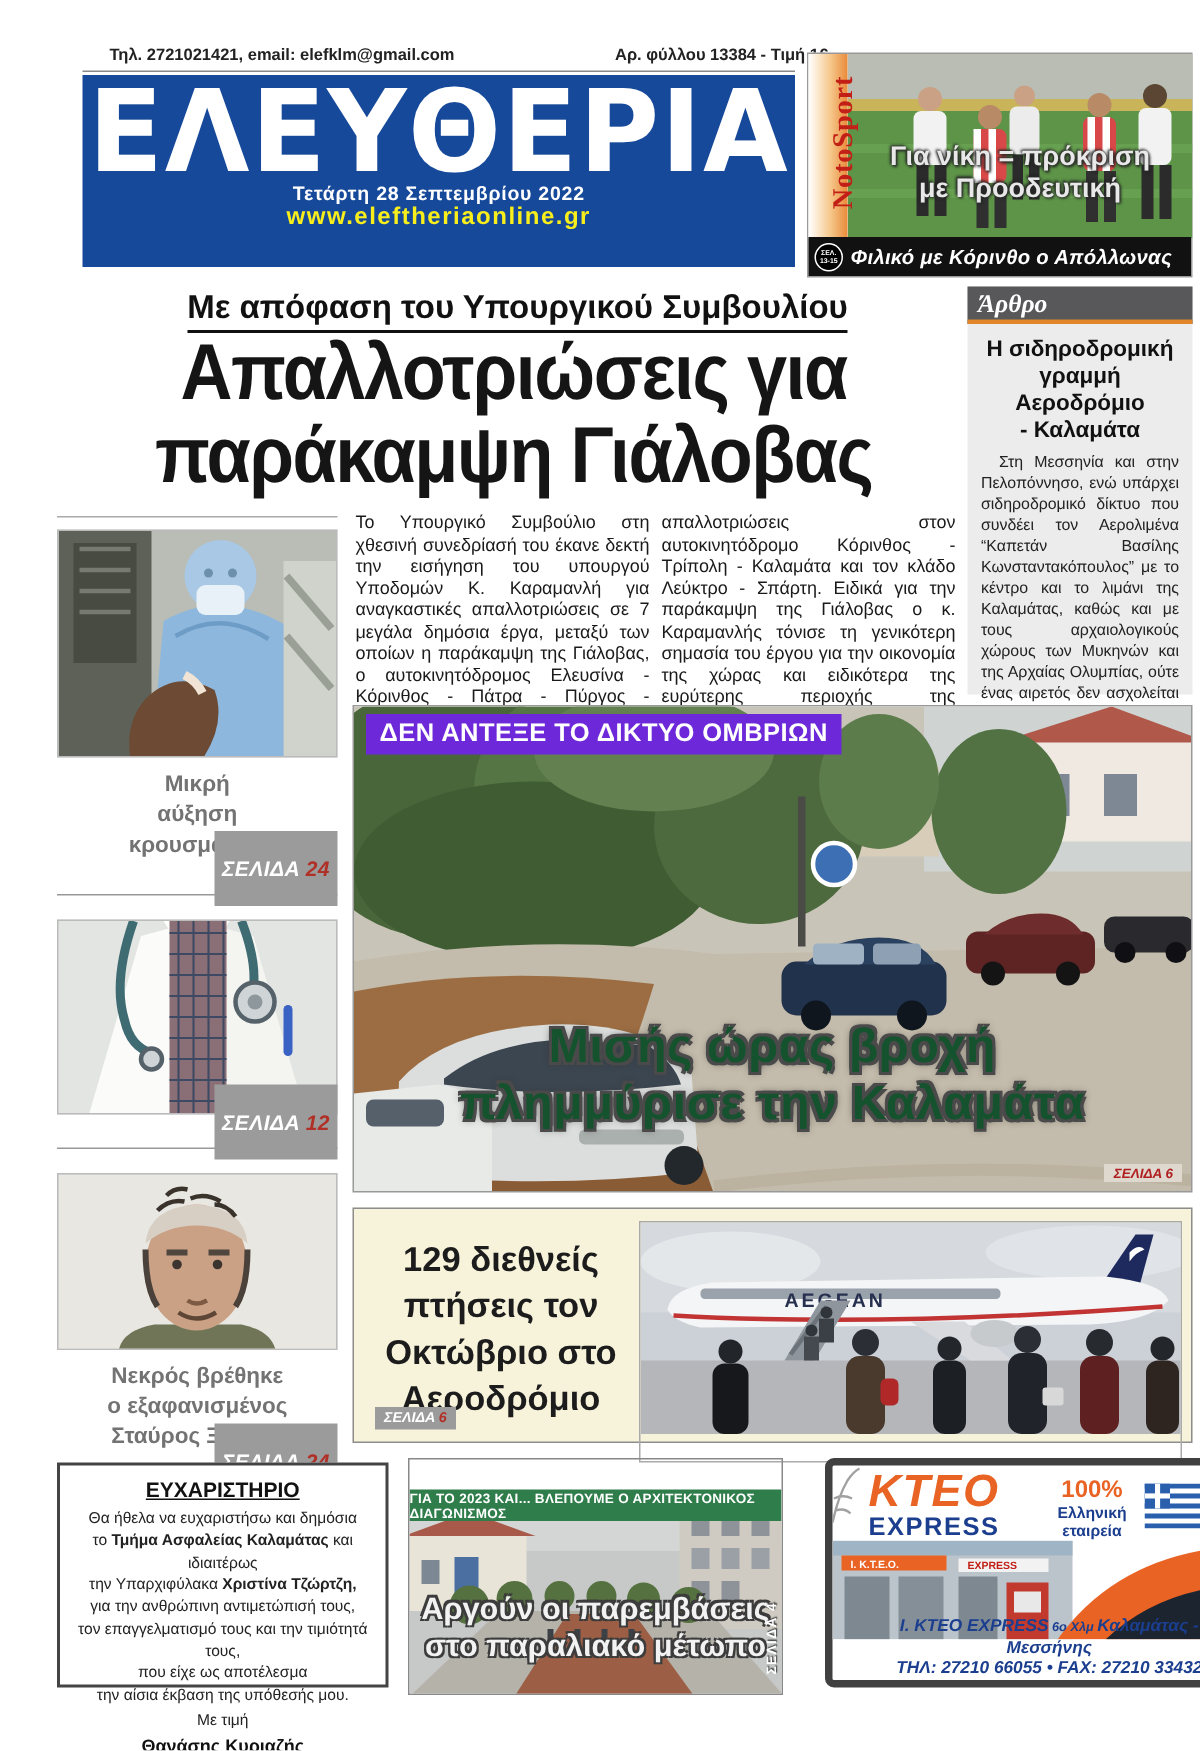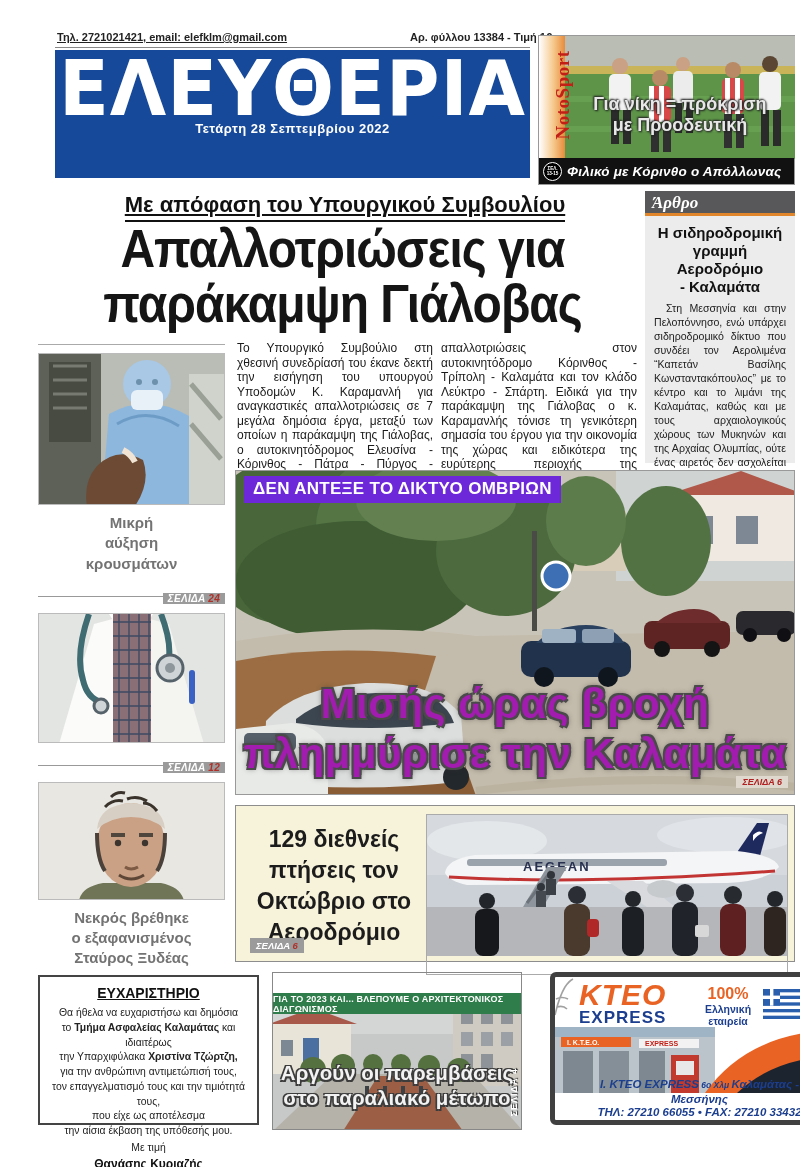--- a/index.html
+++ b/index.html
@@ -2,21 +2,21 @@
 <html><head>
 <meta charset="utf-8">
 <style>
   * { margin:0; padding:0; box-sizing:border-box; }
   html,body { background:#fff; }
   body { font-family:"Liberation Sans", sans-serif; color:#111; }
   #page { position:relative; width:800px; height:1167px; background:#fff; overflow:hidden; margin:0 auto; }
 
   
   .top-row { position:absolute; left:55px; top:31px; width:740px; height:16px; font-size:11px; font-weight:bold; color:#222; }
-  .top-contact { position:absolute; left:2px; top:0;text-decoration:underline; }
+  .top-contact { position:absolute; left:18px; top:0; }
   .top-issue  { position:absolute; left:355px; top:0; }
   .top-rule { position:absolute; left:55px; top:47px; width:475px; border-top:1px solid #888; }
 
   
   .masthead { position:absolute; left:55px; top:50px; width:475px; height:128px; background:#17499a; text-align:center; overflow:hidden; }
   .masthead-title { margin-top:2px; font-size:73px; font-weight:800; color:#fff; letter-spacing:1px; transform:scaleY(1.04); font-family:"DejaVu Sans", sans-serif; line-height:1.0; }
   .masthead-date { font-size:13px; font-weight:bold; color:#fff; margin-top:-4px; letter-spacing:.5px; }
   .masthead-url  { font-size:16px; font-weight:800; color:#f7ee1b; letter-spacing:1px; }
 
   
@@ -24,21 +24,21 @@
   .ns-strip { position:absolute; left:0; top:0; width:26px; height:123px; background:linear-gradient(90deg,#fff 0%,#f6c98e 55%,#e98b3a 100%); }
   .ns-brand { position:absolute; left:-36px; top:48px; width:120px; transform:rotate(-90deg); transform-origin:center; font-family:"Liberation Serif", serif; font-weight:bold; font-size:19px; color:#c22017; text-align:center; letter-spacing:.5px; }
   .ns-photo { position:absolute; left:26px; top:0; width:230px; height:123px; overflow:hidden; }
   .ns-headline { position:absolute; left:26px; top:58px; width:230px; text-align:center; font-size:18px; font-weight:800; color:#e8e8e8; line-height:1.15; text-shadow:0 0 2px #333,1px 1px 2px #222,-1px -1px 2px #222; }
   .ns-footer { position:absolute; left:0; bottom:0; width:100%; height:26px; background:#111; color:#fff; display:flex; align-items:center; }
   .ns-badge { width:19px; height:19px; margin:0 5px 0 4px; border-radius:50%; background:#000; border:1.5px solid #fff; color:#fff; font-size:4.6px; font-weight:bold; display:flex; flex-direction:column; align-items:center; justify-content:center; line-height:1.2; }
   .ns-footer-text { font-size:13.5px; font-weight:bold; font-style:italic; letter-spacing:.2px; }
 
   
   .kicker-wrap { position:absolute; left:55px; top:192px; width:580px; text-align:center; }
-  .kicker { display:inline-block; font-size:22px; font-weight:bold; border-bottom:2px solid #111; padding-bottom:2px;text-decoration:underline; }
+  .kicker { display:inline-block; font-size:22px; font-weight:bold; border-bottom:2px solid #111; padding-bottom:2px; }
   .headline { position:absolute; left:40px; top:222px; width:605px; text-align:center; font-size:48px; line-height:1.05; font-weight:800; color:#151515; letter-spacing:-1px; transform:scaleY(1.1); transform-origin:top center; }
   .lead-cols { position:absolute; left:237px; top:341px; width:400px; height:126px; }
   .lead-col { position:absolute; top:0; width:196px; font-size:12px; line-height:1.21; text-align:justify; color:#1a1a1a; }
   .lead-col.c1 { left:0; } .lead-col.c2 { left:204px; }
   .pageref-inline { font-weight:bold; white-space:nowrap; }
   .red-sq { color:#c0242c; font-size:10px; }
 
   
   .arthro { position:absolute; left:645px; top:191px; width:150px; height:272px; background:#ececec; }
   .arthro-head { height:25px; background:#58585a; border-bottom:3px solid #e2862c; color:#fff; font-family:"Liberation Serif", serif; font-style:italic; font-weight:bold; font-size:17px; padding:2px 0 0 7px; }
@@ -46,27 +46,27 @@
   .arthro-body { margin:6px 9px 0; font-size:10.6px; line-height:1.32; text-align:justify; color:#222; }
   .arthro-body .indent { display:inline-block; width:12px; }
   .arthro-foot { margin:7px 9px 0; border-top:1px solid #777; text-align:right; font-size:12px; font-weight:bold; font-style:italic; padding-top:3px; }
 
   
   .lsb { position:absolute; left:38px; top:344px; width:187px; border-top:1px solid #aaa; }
   .lsb-item { position:relative; width:187px; }
   .lsb-photo { display:block; width:187px; border:1px solid #bbb; background:#ddd; overflow:hidden; }
   .lsb-caption { text-align:center; font-size:15px; font-weight:600; color:#737373; line-height:1.35; margin-top:8px; }
   .lsb-foot { position:relative; height:16px; margin-top:7px; border-bottom:1px solid #999; }
-  .page-badge { position:absolute; right:0; bottom:-8px; background:#9b9b9b; color:#fff; font-size:10px; font-weight:bold; font-style:italic; padding:0 5px; letter-spacing:.3px; }
+  .page-badge { position:absolute; right:0; bottom:-8px; background:#9b9b9b; color:#fff; font-size:14px; font-weight:bold; font-style:italic; padding:17px 5px; letter-spacing:.3px; }
   .page-badge b { color:#b03028; font-style:italic; }
 
   
   .flood { position:absolute; left:235px; top:470px; width:560px; height:325px; border:1px solid #999; overflow:hidden; }
   .flood-banner { position:absolute; left:8px; top:5px; background:#6d28d9; color:#fff; font-size:17px; font-weight:800; padding:3px 9px 4px; letter-spacing:.3px; z-index:3; }
-  .flood-headline { position:absolute; left:0; top:208px; width:100%; text-align:center; z-index:3; font-size:42px; font-weight:800; color:#a21caf; line-height:1.18; letter-spacing:.5px; text-shadow:2px 2px 0 #4a4a4a,-2px -2px 0 #4a4a4a,2px -2px 0 #4a4a4a,-2px 2px 0 #4a4a4a,0 0 6px #333; }
+  .flood-headline { position:absolute; left:0; top:208px; width:100%; text-align:center; z-index:3; font-size:32px; font-weight:800; color:#14532d; line-height:1.18; letter-spacing:.5px; text-shadow:2px 2px 0 #4a4a4a,-2px -2px 0 #4a4a4a,2px -2px 0 #4a4a4a,-2px 2px 0 #4a4a4a,0 0 6px #333; }
   .flood-badge { position:absolute; right:6px; bottom:6px; z-index:3; background:#ded8cf; color:#b02020; font-size:9px; font-weight:bold; font-style:italic; padding:1px 6px; }
 
   
   .airport { position:absolute; left:235px; top:805px; width:560px; height:157px; background:#f7f2da; border:1px solid #8d8d8d; }
   .airport-text { position:absolute; left:12px; top:18px; width:172px; text-align:center; font-size:23px; font-weight:600; color:#1c1c1c; line-height:1.35; }
   .airport-badge { position:absolute; left:14px; bottom:8px; background:#9b9b9b; color:#fff; font-size:9.5px; font-weight:bold; font-style:italic; padding:2px 6px; }
   .airport-badge b { color:#b03028; }
   .airport-photo { position:absolute; left:190px; top:8px; width:362px; height:161px; border:1px solid #aaa; overflow:hidden; }
 
   
@@ -106,20 +106,21 @@
 
   <div class="top-row">
     <span class="top-contact">Τηλ. 2721021421, email: elefklm@gmail.com</span>
     <span class="top-issue">Αρ. φύλλου 13384 - Τιμή 1€</span>
   </div>
   <div class="top-rule"></div>
 
   <div class="masthead">
     <div class="masthead-title">ΕΛΕΥΘΕΡΙΑ</div>
     <div class="masthead-date">Τετάρτη 28 Σεπτεμβρίου 2022</div>
+    <div class="masthead-url">www.eleftheriaonline.gr</div>
   </div>
 
   <div class="notosport">
     <div class="ns-photo">
       <svg width="230" height="123" viewBox="0 0 230 123">
         <rect width="230" height="123" fill="#6f9e56"></rect>
         <rect width="230" height="38" fill="#b9bdb4"></rect>
         <rect y="30" width="230" height="8" fill="#c9b45a"></rect>
         <rect y="38" width="230" height="85" fill="#5d9448"></rect>
         <rect y="60" width="230" height="6" fill="#6aa253" opacity=".8"></rect>

